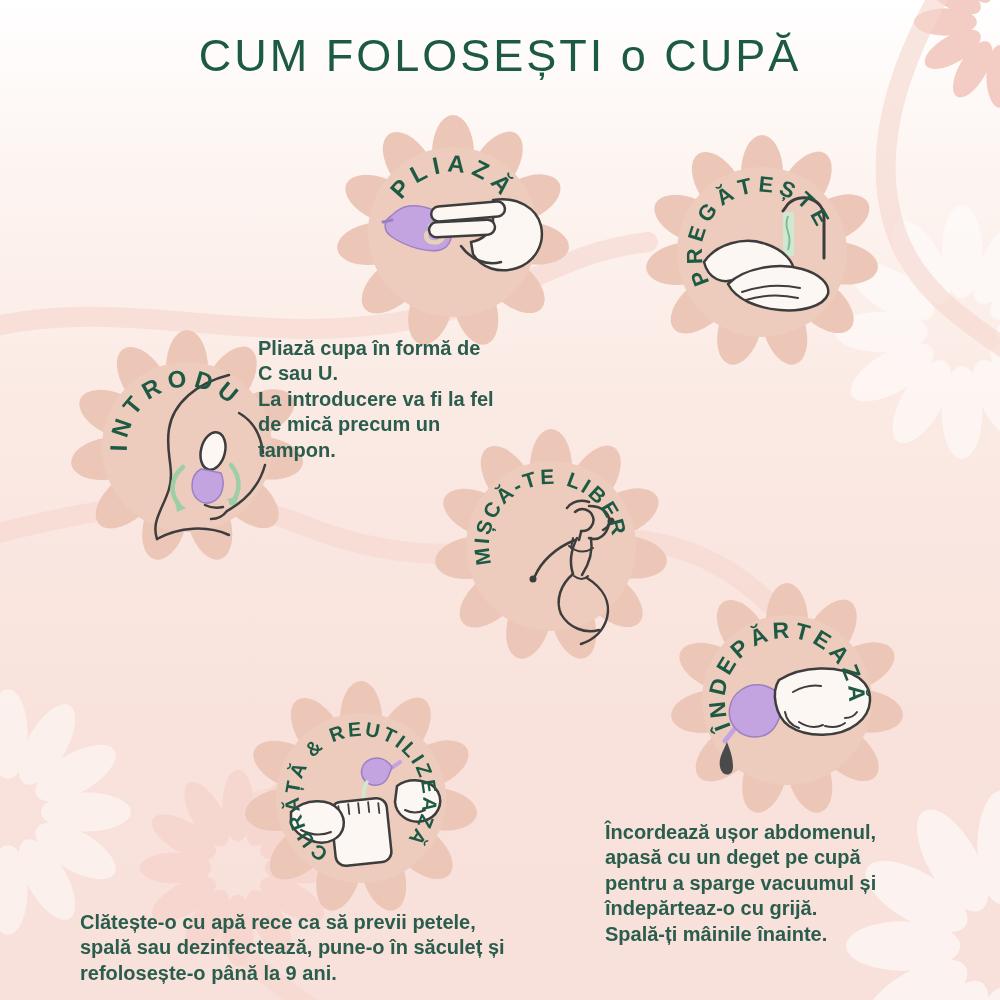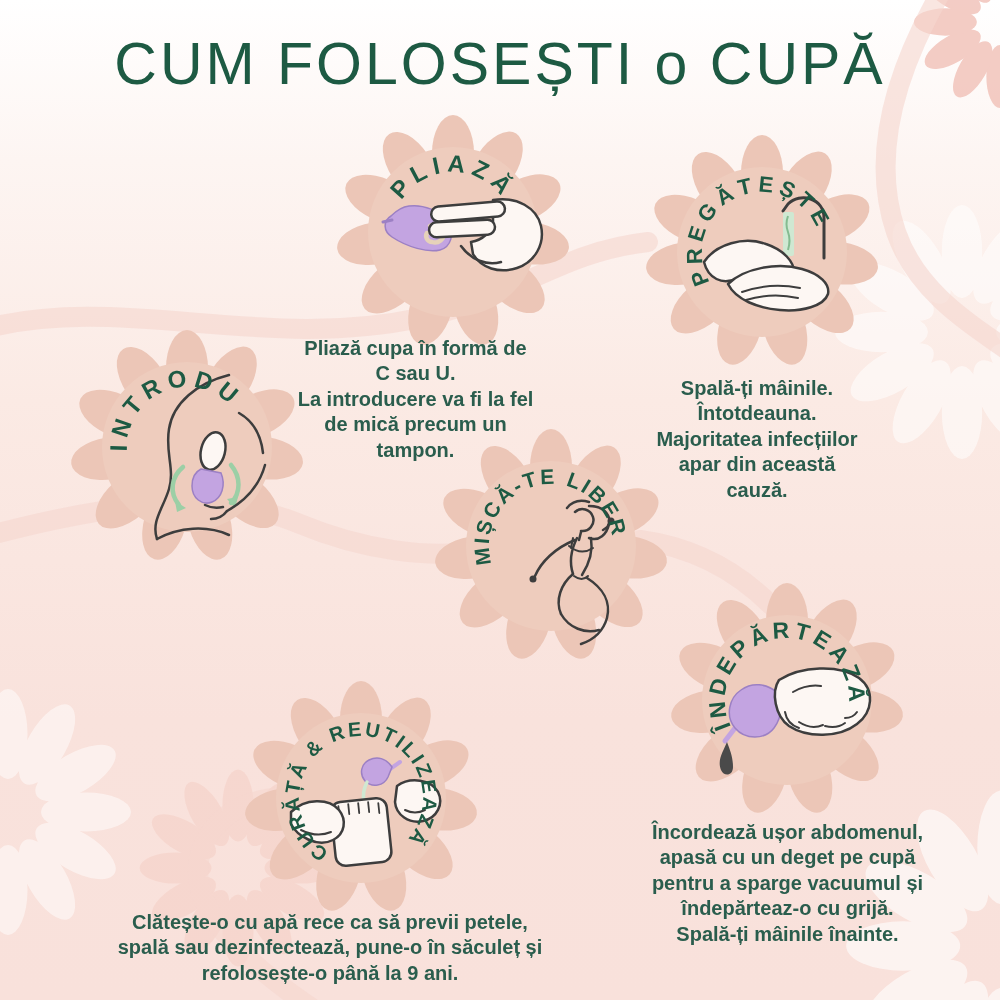--- a/index.html
+++ b/index.html
@@ -9,33 +9,33 @@
     background:linear-gradient(180deg,
       var(--bg-top,#ffffff) 0%, #fdf5f2 16%, #fbeae4 40%,
       var(--bg-bottom,#f9e2dc) 72%, #f9e1db 100%);
     position:relative;
   }
   .canvas{position:absolute;inset:0;width:1000px;height:1000px;}
   .decor{position:absolute;left:0;top:0;z-index:0;}
   .title{
     position:absolute;left:0;top:30px;width:1000px;z-index:3;
     text-align:center;
-    font-size:59px;font-weight:400;letter-spacing:3px;
+    font-size:45px;font-weight:400;letter-spacing:3px;
     color:var(--title-green,#1d5a43);
     white-space:nowrap;
   }
   .badge{position:absolute;z-index:2;overflow:visible;}
   .badge .petal-set{fill:var(--petal-pink,#ecc6b7);}
   .badge .disc{fill:var(--disc-pink,#eeccbd);}
   .badge text{
     font-family:"Liberation Sans",sans-serif;font-weight:700;
     fill:var(--title-green,#1d5a43);
   }
   .desc{
-    position:absolute;z-index:3;text-align:center;
+    position:absolute;z-index:3;
     font-size:20px;line-height:1.27;font-weight:700;
     color:var(--text-green,#2a5d4d);
     white-space:pre-line;
   }
   .outline{stroke:var(--outline,#3d3d3d);fill:none;stroke-width:2.5;stroke-linecap:round;stroke-linejoin:round;}
   .thin{stroke-width:2;}
   .skin{fill:var(--skin,#fdf7f3);stroke:var(--outline,#3d3d3d);stroke-width:2.5;stroke-linejoin:round;}
   .cup{fill:var(--cup-purple,#c3a4e1);stroke:var(--cup-purple-dark,#9c80c4);stroke-width:1.5;}
   .accent{stroke:var(--accent-green,#9ccfa6);stroke-width:4.5;fill:none;stroke-linecap:round;}
   .accent-fill{fill:var(--accent-green,#9ccfa6);}
@@ -228,25 +228,20 @@
         <textPath href="#arc-5" startOffset="50%" text-anchor="middle">CURĂȚĂ &amp; REUTILIZEAZĂ</textPath>
       </text>
     </g>
   </svg>
 
   <div class="desc" style="left:258px;top:336px;width:315px">Pliază cupa în formă de
 C sau U.
 La introducere va fi la fel
 de mică precum un
 tampon.</div>
-  <div class="desc" style="left:612px;top:376px;width:290px">Spală-ți mâinile.
-Întotdeauna.
-Majoritatea infecțiilor
-apar din această
-cauză.</div>
   <div class="desc" style="left:605px;top:820px;width:365px">Încordează ușor abdomenul,
 apasă cu un deget pe cupă
 pentru a sparge vacuumul și
 îndepărteaz-o cu grijă.
 Spală-ți mâinile înainte.</div>
   <div class="desc" style="left:80px;top:910px;width:500px">Clătește-o cu apă rece ca să previi petele,
 spală sau dezinfectează, pune-o în săculeț și
 refolosește-o până la 9 ani.</div>
 
 </div>

